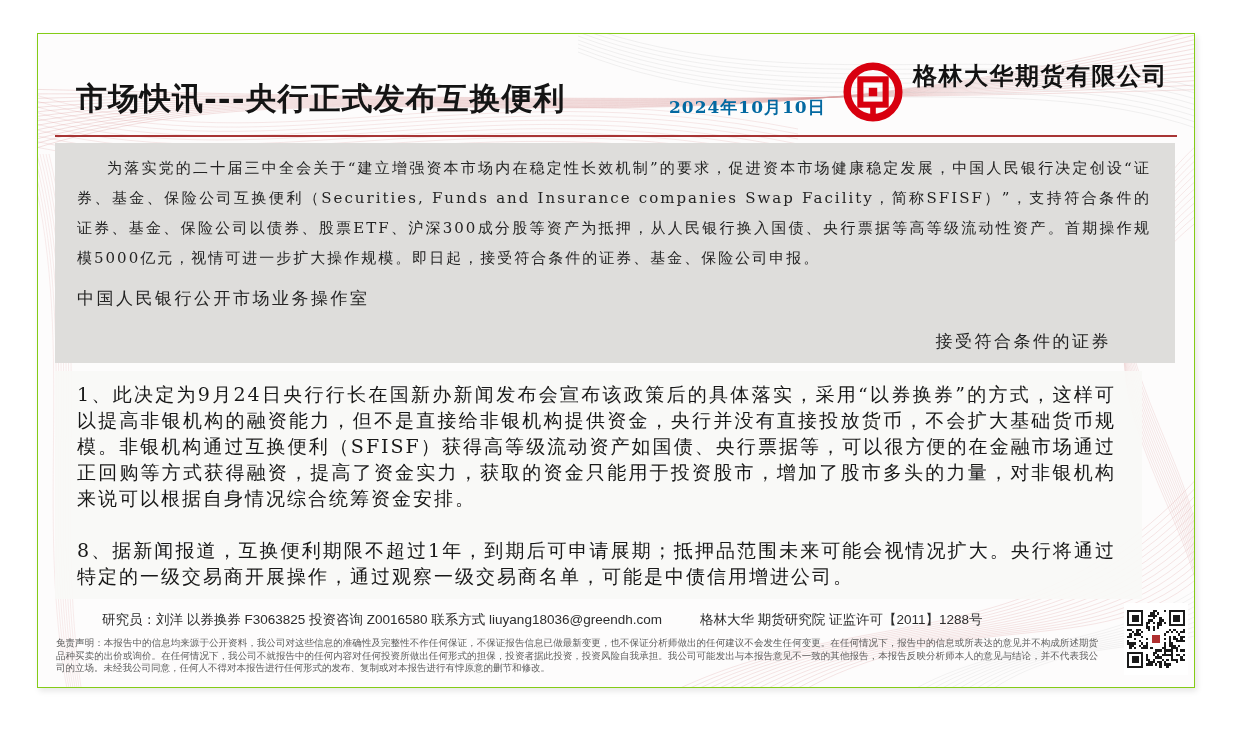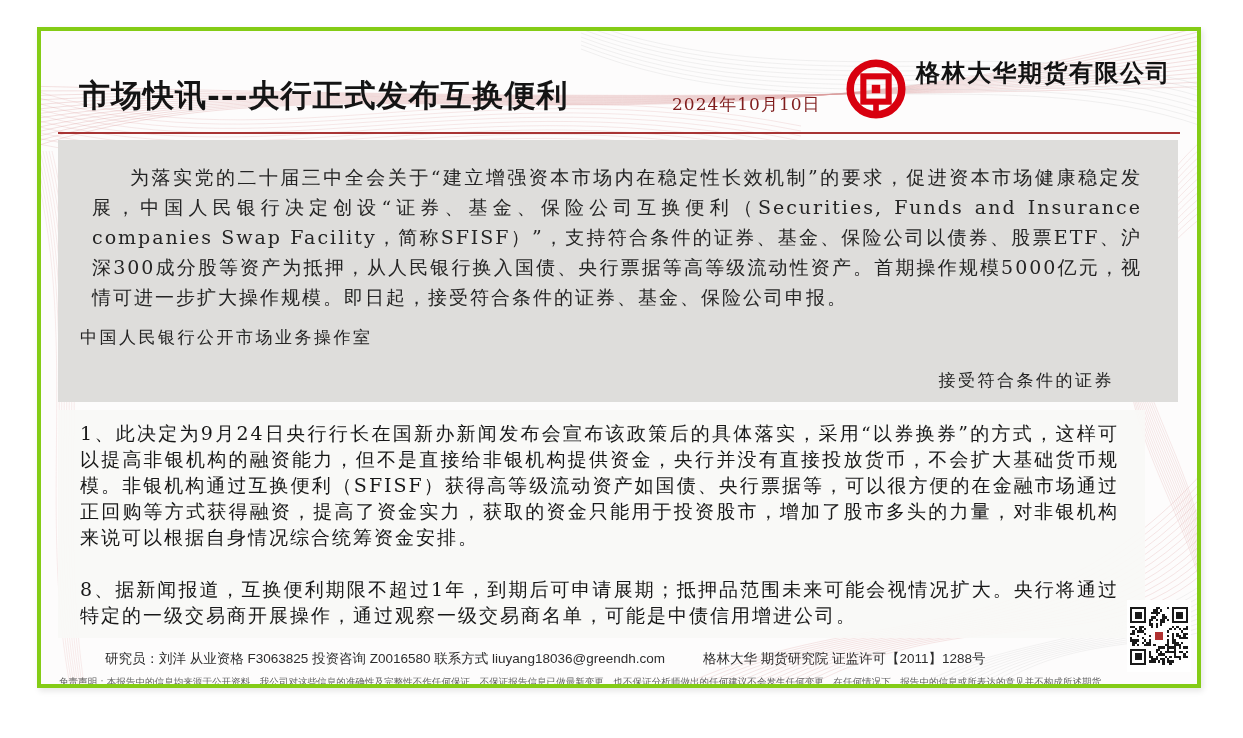--- a/index.html
+++ b/index.html
@@ -1,39 +1,39 @@
 <!DOCTYPE html>
 <html><head>
 <meta charset="utf-8">
 <style>
   html,body{margin:0;padding:0;background:#ffffff;width:1243px;height:738px;overflow:hidden;
     font-family:"DejaVu Serif", serif;}
   .page{position:relative;width:1243px;height:738px;background:#ffffff;}
-  .card{position:absolute;left:37px;top:27px;width:1156px;height:653px;background:#fdfcfc;
-    border:4px solid #84cc16;box-shadow:2px 3px 6px rgba(0,0,0,0.10);overflow:hidden;}
+  .card{position:absolute;left:37px;top:33px;width:1156px;height:653px;background:#fdfcfc;
+    border:1px solid #84cc16;box-shadow:2px 3px 6px rgba(0,0,0,0.10);overflow:hidden;}
   .pattern{position:absolute;left:0;top:0;width:100%;height:100%;pointer-events:none;}
 
   
   .header{position:relative;height:101px;}
   .title{position:absolute;left:38px;top:44px;margin:0;font-size:31px;font-weight:bold;
     letter-spacing:1px;color:#141414;font-family:"DejaVu Serif", serif;white-space:nowrap;}
-  .date{position:absolute;left:631px;top:62px;font-size:17px;font-weight:normal;color:#7f1d1d;
+  .date{position:absolute;left:631px;top:62px;font-size:17px;font-weight:bold;color:#0369a1;
     letter-spacing:1px;white-space:nowrap;}
   .brand{position:absolute;right:26px;top:28px;display:flex;align-items:flex-start;gap:10px;}
   .logo{width:60px;height:60px;flex:none;}
   .brand-cn{font-family:"Liberation Sans", sans-serif;font-weight:bold;font-size:24px;
     color:#121212;letter-spacing:1.5px;line-height:28px;white-space:nowrap;}
   .brand-en{font-family:"Liberation Sans", sans-serif;font-weight:bold;font-size:12.5px;
     color:#4c4c4c;letter-spacing:0.4px;line-height:16px;white-space:nowrap;}
   .divider{height:2px;margin:0 17px;background:#a83535;position:relative;}
 
   
   .announcement{position:relative;margin:6px 19px 0 17px;background:#dedddb;
     padding:10px 24px 10px 22px;}
-  .ann-body{margin:12px;font-size:19px;line-height:30px;letter-spacing:2px;color:#242424;
+  .ann-body{margin:0;font-size:15px;line-height:30px;letter-spacing:2px;color:#242424;
     text-indent:2em;text-align:justify;}
   .ann-sign{margin:14px 26px 0 0;font-size:17px;letter-spacing:2.5px;color:#242424;text-align:left;}
   .ann-date{margin:20px 40px 0 0;font-size:17px;letter-spacing:2.5px;color:#242424;text-align:right;}
 
   
   .analysis{position:relative;margin:8px 52px 0 17px;background:rgba(249,248,246,0.92);
     padding:10px 26px 10px 22px;}
   .analysis p{margin:0;font-size:19px;line-height:26px;letter-spacing:2px;color:#181818;
     text-align:justify;}
   .analysis p + p{margin-top:26px;}
@@ -157,21 +157,21 @@
       <p class="ann-sign">中国人民银行公开市场业务操作室</p>
       <p class="ann-date">接受符合条件的证券</p>
     </div>
 
     <div class="analysis">
       <p>1、此决定为9月24日央行行长在国新办新闻发布会宣布该政策后的具体落实，采用“以券换券”的方式，这样可以提高非银机构的融资能力，但不是直接给非银机构提供资金，央行并没有直接投放货币，不会扩大基础货币规模。非银机构通过互换便利（SFISF）获得高等级流动资产如国债、央行票据等，可以很方便的在金融市场通过正回购等方式获得融资，提高了资金实力，获取的资金只能用于投资股市，增加了股市多头的力量，对非银机构来说可以根据自身情况综合统筹资金安排。</p>
       <p>8、据新闻报道，互换便利期限不超过1年，到期后可申请展期；抵押品范围未来可能会视情况扩大。央行将通过特定的一级交易商开展操作，通过观察一级交易商名单，可能是中债信用增进公司。</p>
     </div>
 
     <div class="researcher">
-      <span>研究员：刘洋 从业资格 F3063825  投资咨询 Z0016580  联系方式 liuyang18036@greendh.com</span><span class="gap"></span><span>格林大华 期货研究院 证监许可【2011】1288号</span>
+      <span>研究员：刘洋 以券换券 F3063825  投资咨询 Z0016580  联系方式 liuyang18036@greendh.com</span><span class="gap"></span><span>格林大华 期货研究院 证监许可【2011】1288号</span>
     </div>
 
     <p class="disclaimer">免责声明：本报告中的信息均来源于公开资料，我公司对这些信息的准确性及完整性不作任何保证，不保证报告信息已做最新变更，也不保证分析师做出的任何建议不会发生任何变更。在任何情况下，报告中的信息或所表达的意见并不构成所述期货品种买卖的出价或询价。在任何情况下，我公司不就报告中的任何内容对任何投资所做出任何形式的担保，投资者据此投资，投资风险自我承担。我公司可能发出与本报告意见不一致的其他报告，本报告反映分析师本人的意见与结论，并不代表我公司的立场。未经我公司同意，任何人不得对本报告进行任何形式的发布、复制或对本报告进行有悖原意的删节和修改。</p>
 
     <div class="qr">
       <svg id="qr-svg" viewBox="0 0 25 25" shape-rendering="crispEdges">
           <rect x="11" y="0" width="1" height="1" fill="#1a1a1a"></rect>
           <rect x="12" y="0" width="1" height="1" fill="#1a1a1a"></rect>
           <rect x="16" y="0" width="1" height="1" fill="#1a1a1a"></rect>
           <rect x="10" y="1" width="1" height="1" fill="#1a1a1a"></rect>

